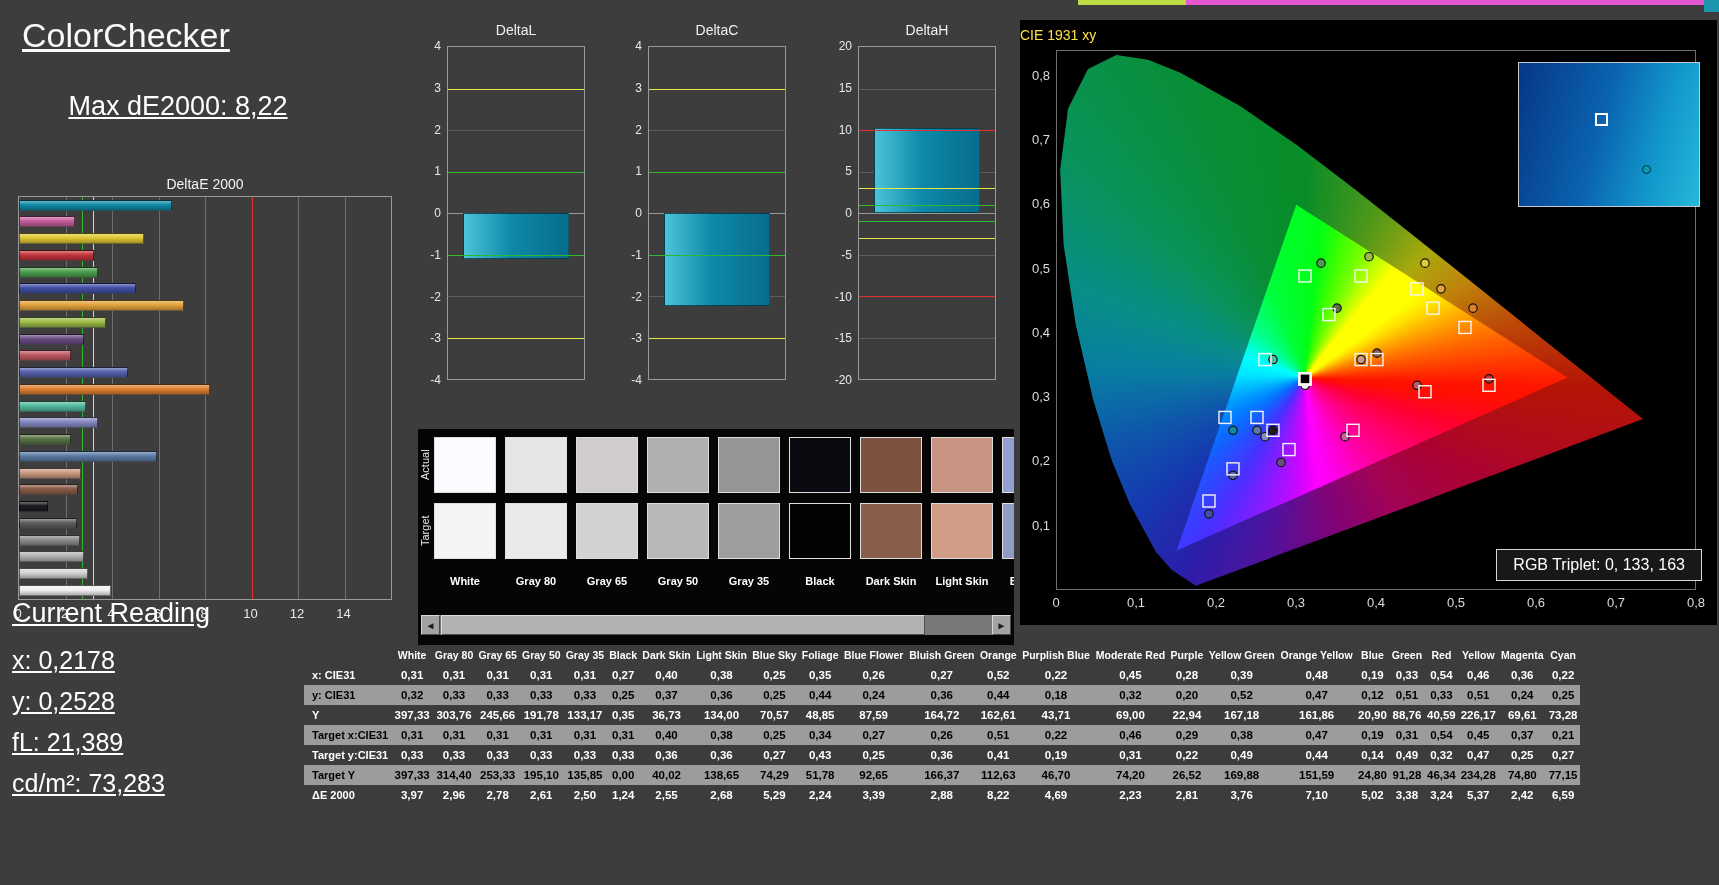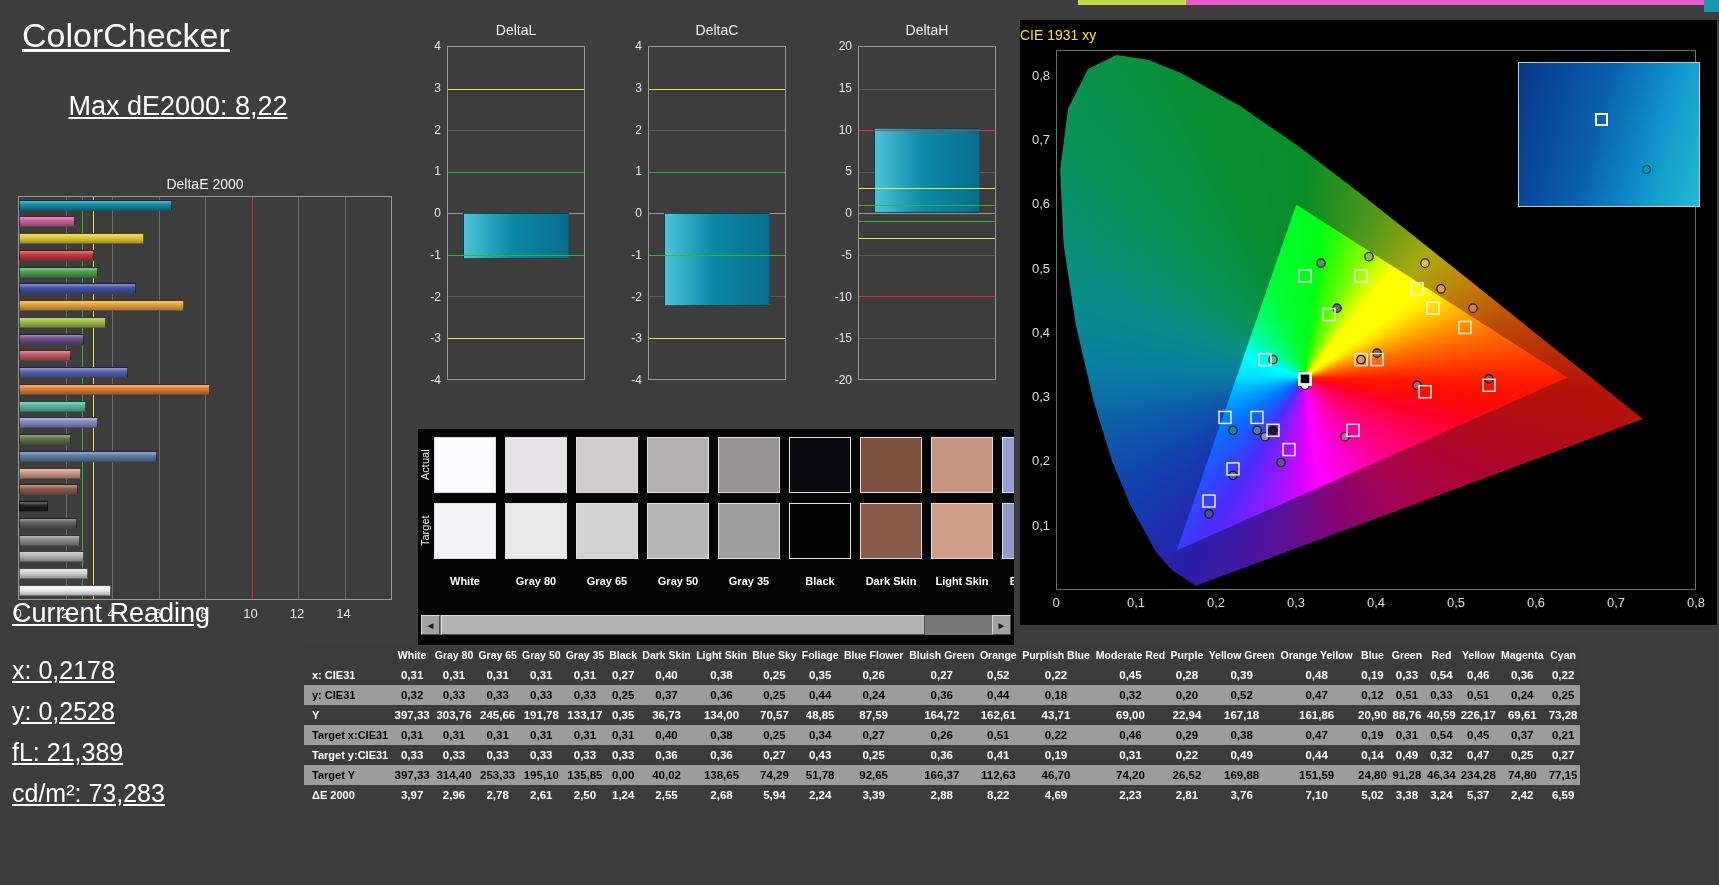--- a/index.html
+++ b/index.html
@@ -91,21 +91,21 @@
                border:1px solid #c8c8c8;
                background:linear-gradient(105deg,#063786 0%,#0a63b0 45%,#1298cc 75%,#25b8d8 100%); }
   .inset-square { position:absolute; width:13px; height:13px; border:2px solid #fff; margin:-7px 0 0 -7px; }
   .inset-dot { position:absolute; width:9px; height:9px; border-radius:50%; background:#0d98b4;
                border:1px solid #033; margin:-5px 0 0 -5px; }
   .rgb-bar { position:absolute; right:15px; bottom:44px; z-index:6; background:#181818;
              border:1px solid #d8d8d8; color:#fff; font-size:16px; padding:6px 16px; }
 
   
   .cr-title { left:12px; top:598px; font-size:27px; }
-  .cr-line  { left:12px; font-size:25px;margin-top:10px; }
+  .cr-line  { left:12px; font-size:25px; }
 
   
   #measure-table { position:absolute; left:304px; top:645px; width:1276px;
                    border-collapse:collapse; font-size:11.5px; font-weight:bold; }
   #measure-table th, #measure-table td { padding:4px 2px; text-align:center; white-space:nowrap; overflow:hidden; }
   #measure-table thead th { font-size:10.5px; background:#3c3c3c; color:#fff; }
   #measure-table .rowlabel { text-align:left; padding-left:8px; width:88px; font-size:11px; }
   #measure-table tbody tr:nth-child(odd)  { background:#3c3c3c; color:#fff; }
   #measure-table tbody tr:nth-child(even) { background:#9c9c9c; color:#000; }
 </style>
@@ -376,20 +376,21 @@
       <div class="cielab x" style="left: 342px;">0,4</div>
       <div class="cielab x" style="left: 422px;">0,5</div>
       <div class="cielab x" style="left: 502px;">0,6</div>
       <div class="cielab x" style="left: 582px;">0,7</div>
       <div class="cielab x" style="left: 662px;">0,8</div>
     </div>
   <div class="cie-inset">
     <div class="inset-square" style="left: 46%; top: 40%;"></div>
     <div class="inset-dot" style="left: 71%; top: 75%;"></div>
   </div>
+  <div class="rgb-bar">RGB Triplet: 0, 133, 163</div>
 </div>
 
 <div class="abs cr-title">Current Reading</div>
 <div class="abs cr-line" style="top:646px">x: 0,2178</div>
 <div class="abs cr-line" style="top:687px">y: 0,2528</div>
 <div class="abs cr-line" style="top:728px">fL: 21,389</div>
 <div class="abs cr-line" style="top:769px">cd/m²: 73,283</div>
 
 <table id="measure-table">
   <thead>
@@ -587,21 +588,21 @@
       <tr>
         <td class="rowlabel">ΔE 2000</td>
         <td>3,97</td>
         <td>2,96</td>
         <td>2,78</td>
         <td>2,61</td>
         <td>2,50</td>
         <td>1,24</td>
         <td>2,55</td>
         <td>2,68</td>
-        <td>5,94</td>
+        <td>5,29</td>
         <td>2,24</td>
         <td>3,39</td>
         <td>2,88</td>
         <td>8,22</td>
         <td>4,69</td>
         <td>2,23</td>
         <td>2,81</td>
         <td>3,76</td>
         <td>7,10</td>
         <td>5,02</td>

